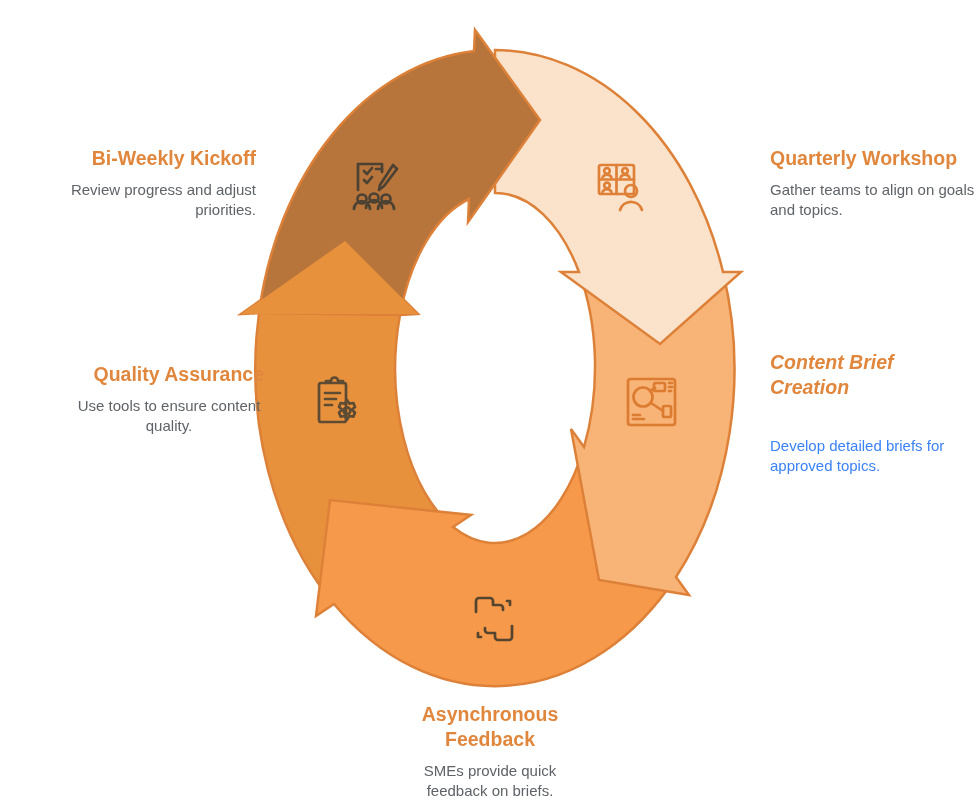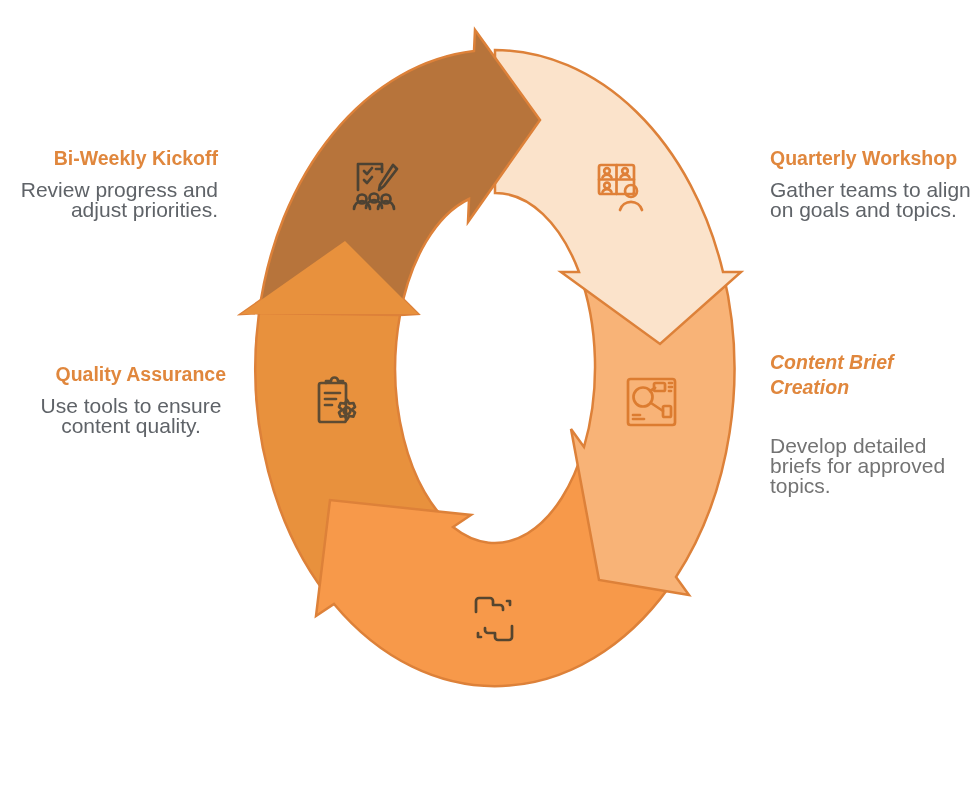--- a/index.html
+++ b/index.html
@@ -6,23 +6,23 @@
   .canvas{
     position:relative;width:978px;height:807px;background:#fff;overflow:hidden;
     font-family:"Liberation Sans","DejaVu Sans",sans-serif;
   }
   .diagram-svg{position:absolute;left:0;top:0;}
   .step-block{position:absolute;}
   .step-title{
     margin:0 0 9px 0;font-size:19.5px;font-weight:bold;line-height:25px;
   }
   .step-desc{
-    margin:0;font-size:21px;line-height:20px;
+    margin:0;font-size:15px;line-height:20px;
   }
-  .align-right{text-align:right;}
+  .align-right{text-align:right;padding-left:38px;}
   .align-left{text-align:left;}
   .align-center{text-align:center;}
   .block-kickoff{left:0;top:146px;width:218px;}
   .block-workshop{left:770px;top:146px;width:210px;}
   .block-brief{left:770px;top:350px;width:190px;}
   .block-qa{left:36px;top:362px;width:190px;}
   .block-qa .step-desc{text-align:center;}
   .block-feedback{left:395px;top:702px;width:190px;}
   .icon{fill:none;stroke-width:2.7;stroke-linecap:round;stroke-linejoin:round;}
   .seg{stroke-width:2.5;stroke-linejoin:miter;}
@@ -100,23 +100,27 @@
     </g>
   </svg>
 
   <div class="step-block block-workshop align-left">
     <h3 class="step-title" style="color: rgb(224, 135, 61);">Quarterly Workshop</h3>
     <p class="step-desc" style="color: rgb(95, 99, 104);">Gather teams to align on goals and topics.</p>
   </div>
 
   <div class="step-block block-brief align-left">
     <h3 class="step-title" style="color: rgb(224, 135, 61); font-style: italic;">Content Brief Creation</h3>
-    <p class="step-desc" style="color: #737373; margin-top: 36px;">Develop detailed briefs for approved topics.</p>
+    <p class="step-desc" style="color: #3b82f6; margin-top: 36px;">Develop detailed briefs for approved topics.</p>
   </div>
 
+  <div class="step-block block-feedback align-center">
+    <h3 class="step-title" style="color: rgb(224, 135, 61);">Asynchronous Feedback</h3>
+    <p class="step-desc" style="color: rgb(95, 99, 104);">SMEs provide quick feedback on briefs.</p>
+  </div>
 
   <div class="step-block block-qa align-right">
     <h3 class="step-title" style="color: rgb(224, 135, 61);">Quality Assurance</h3>
     <p class="step-desc" style="color: rgb(95, 99, 104);">Use tools to ensure content quality.</p>
   </div>
 
   <div class="step-block block-kickoff align-right">
     <h3 class="step-title" style="color: rgb(224, 135, 61);">Bi-Weekly Kickoff</h3>
     <p class="step-desc" style="color: rgb(95, 99, 104);">Review progress and adjust priorities.</p>
   </div>

